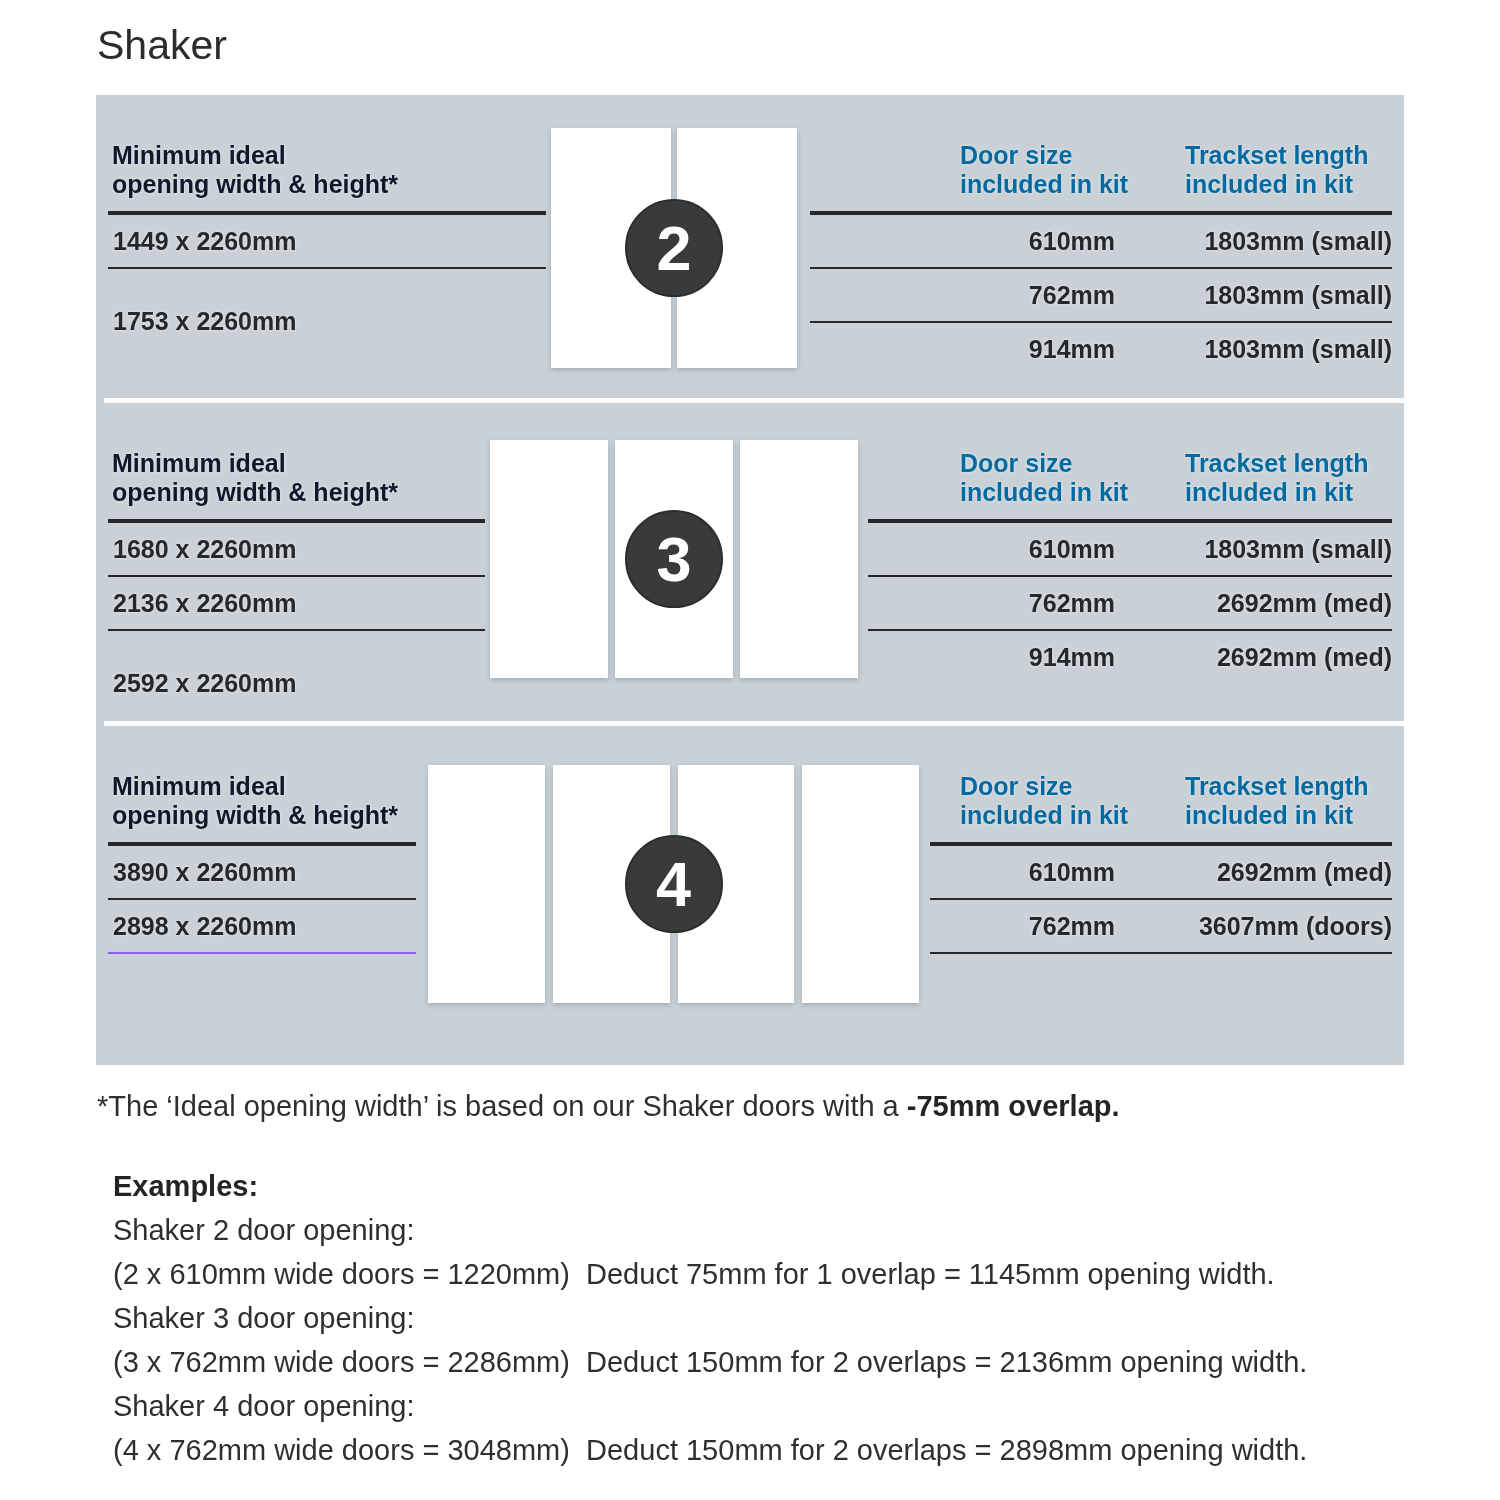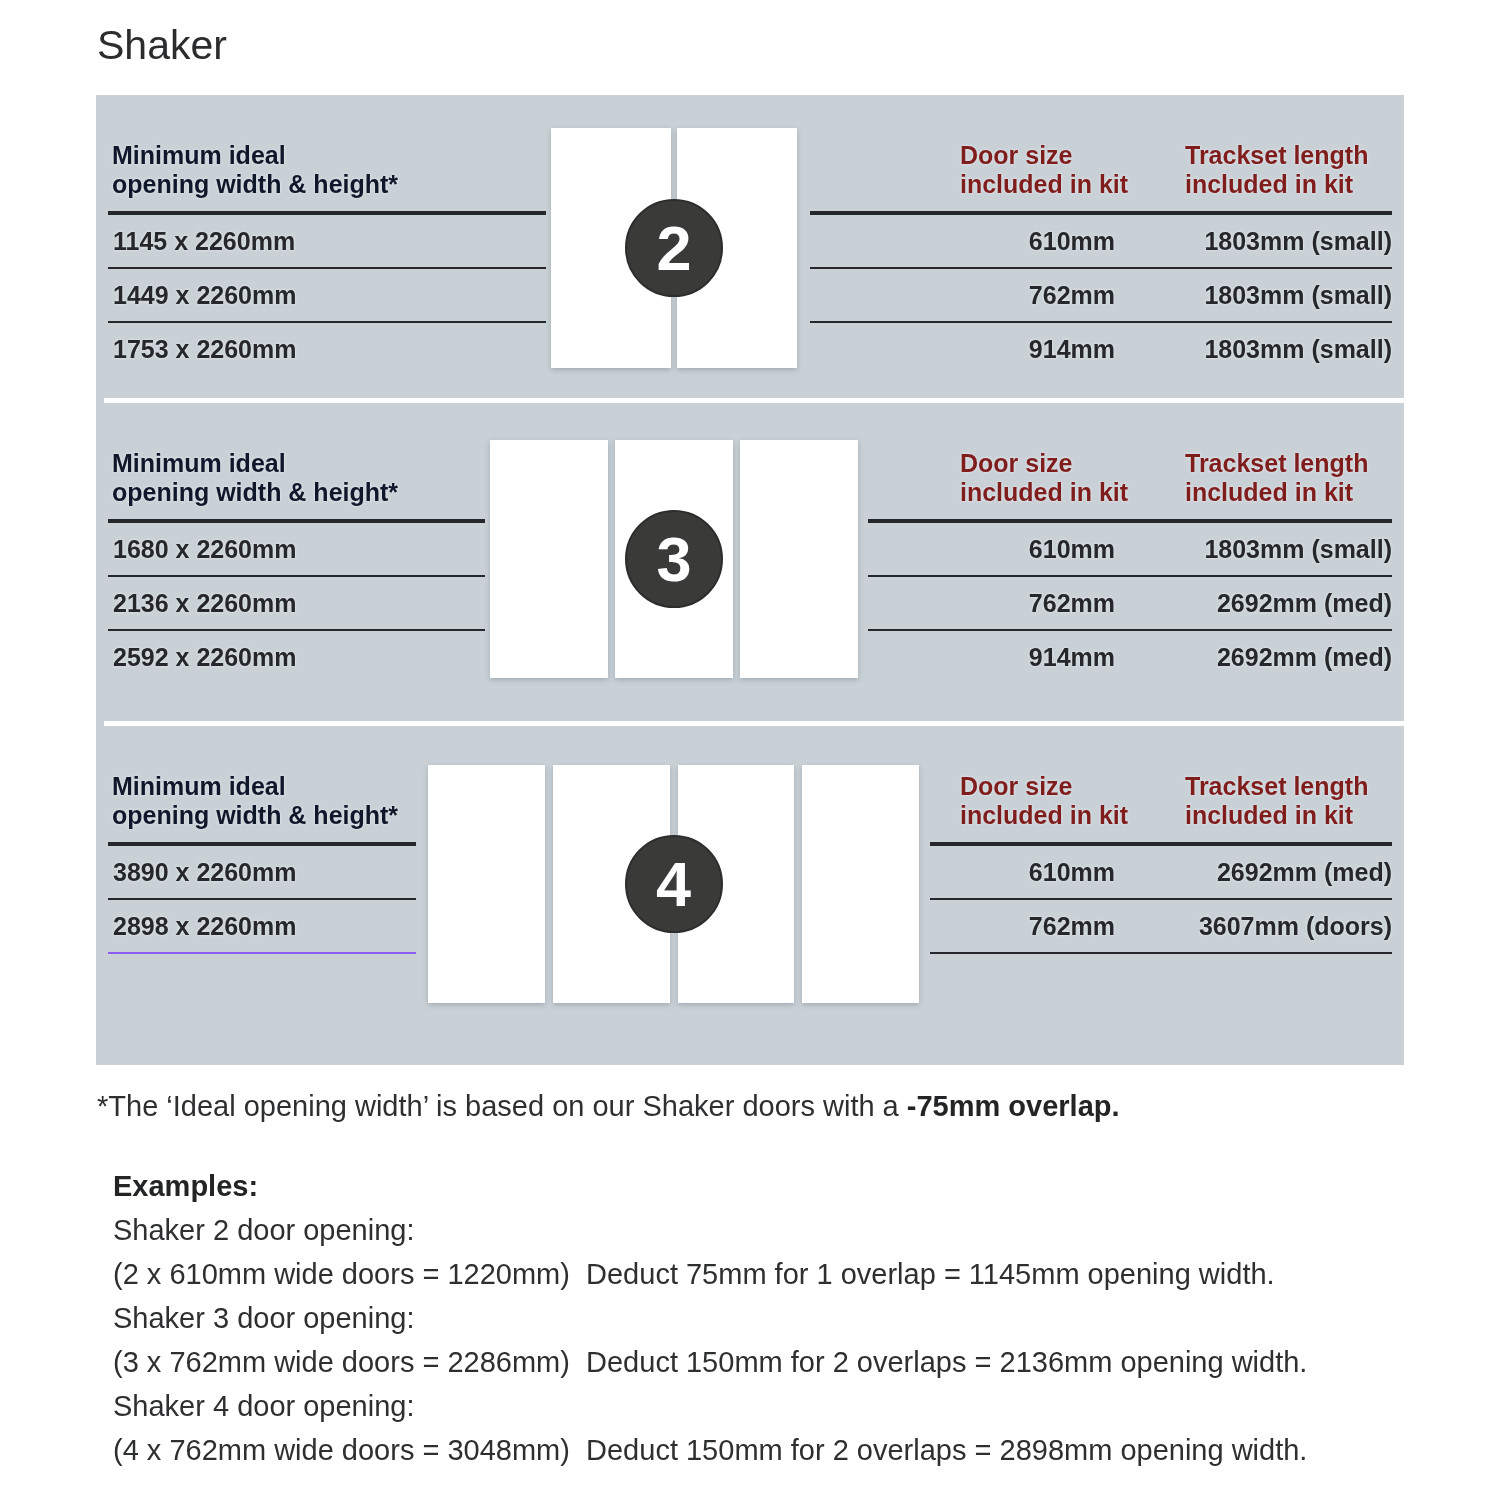--- a/index.html
+++ b/index.html
@@ -25,40 +25,40 @@
 
   
   .lhead{
     position:absolute;left:16px;top:46px;
     font-size:25px;font-weight:700;line-height:29px;color:#0f172a;
     text-shadow:0 0 3px rgba(255,255,255,0.65);
   }
   
   .rhead{
     position:absolute;top:46px;
-    font-size:25px;font-weight:700;line-height:29px;color:#7f1d1d;
+    font-size:25px;font-weight:700;line-height:29px;color:#0369a1;
     text-shadow:0 0 3px rgba(255,255,255,0.65);
   }
   .rh1{left:864px;}
   .rh2{left:1089px;}
 
   
   .ltable{
     position:absolute;left:12px;top:116px;
     border-top:4px solid #26272a;
   }
   .lt0{width:438px;}
   .lt1{width:377px;}
   .lt2{width:308px;}
   .lrow{
     height:52px;line-height:52px;border-bottom:2px solid #26272a;
     font-size:25px;font-weight:700;padding-left:5px;color:#26272a;
     text-shadow:0 0 3px rgba(255,255,255,0.65);
   }
-  .sec0 .lrow:last-child,.sec1 .lrow:last-child{border-bottom:none;}
+  .sec0 .lrow:last-child,.sec1 .lrow:last-child{border-bottom:none;margin-top:26px;}
   .sec2 .lrow:last-child{border-bottom:2px solid #8b5cf6;}
 
   
   .rtable{
     position:absolute;top:116px;border-top:4px solid #26272a;
   }
   .rt0{left:714px;width:582px;}
   .rt1{left:772px;width:524px;}
   .rt2{left:834px;width:462px;}
   .rrow{
@@ -110,21 +110,20 @@
   <h1 class="title">Shaker</h1>
 
   <div class="panel">
 
     <section class="sec sec0">
       <div class="lhead">
         <div>Minimum ideal</div>
         <div>opening width &amp; height*</div>
       </div>
       <div class="ltable lt0">
-        <div class="lrow">1145 x 2260mm</div>
         <div class="lrow">1449 x 2260mm</div>
         <div class="lrow">1753 x 2260mm</div>
       </div>
       <div class="doors doors0">
         <div class="door"></div>
         <div class="door"></div>
         <div class="badge">2</div>
       </div>
       <div class="rhead rh1">
         <div>Door size</div>

